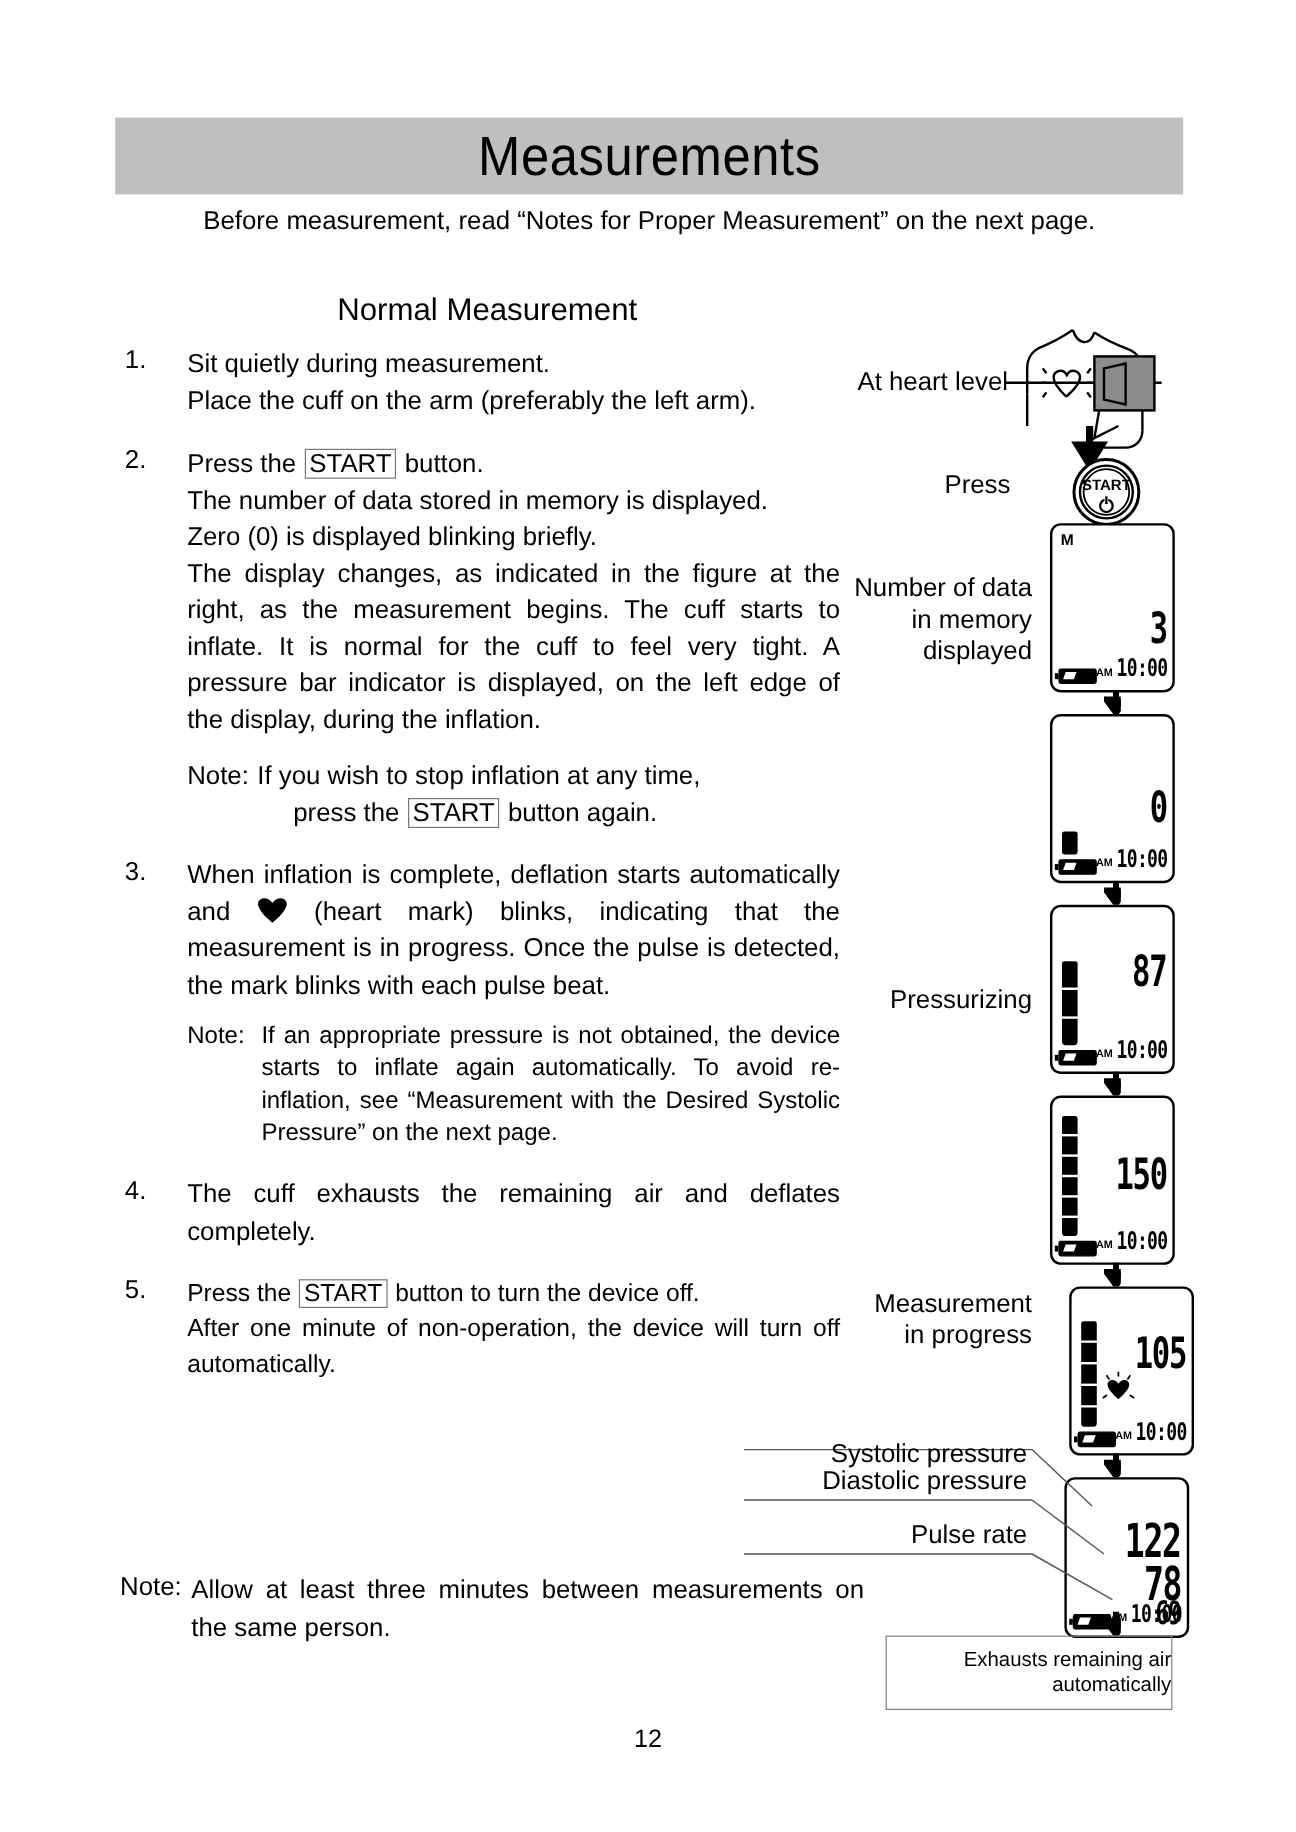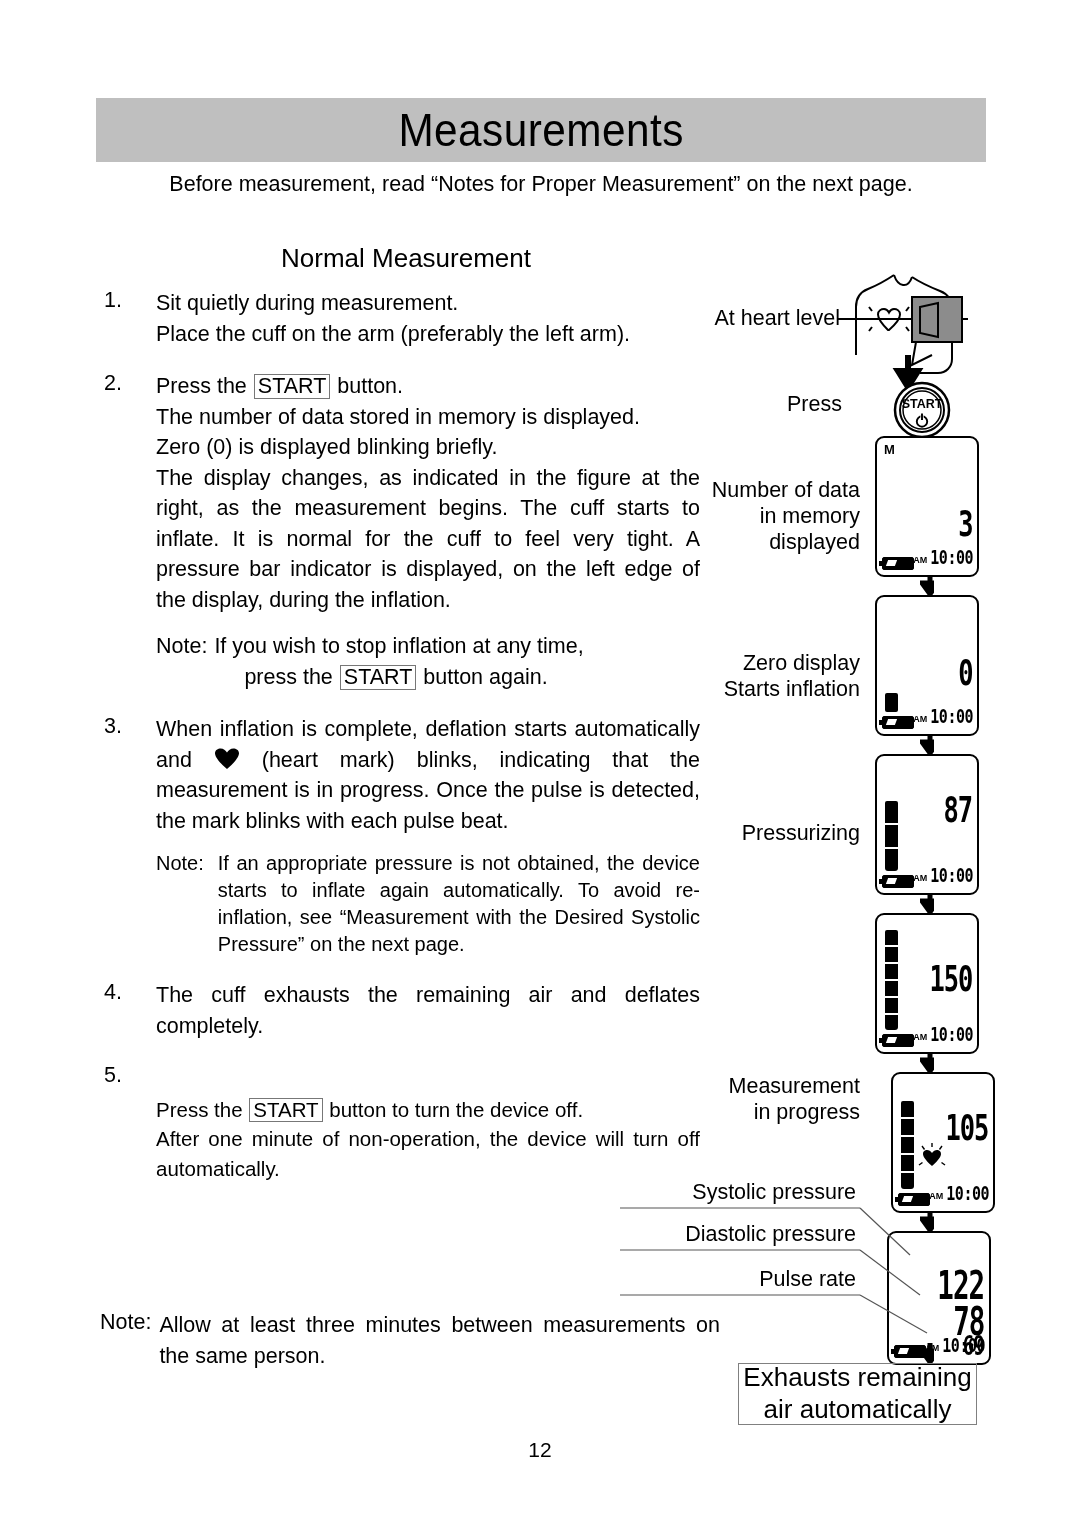--- a/index.html
+++ b/index.html
@@ -77,21 +77,21 @@
   .batt:before{content:"";position:absolute;left:-4px;top:3px;width:3px;height:5px;background:#000;}
   .batt:after{content:"";position:absolute;left:4px;top:2px;width:9px;height:6px;
               background:#fff;transform:skewX(-20deg);}
   .barseg{position:absolute;left:8px;width:13px;background:#000;}
 
   .arrow{position:absolute;left:300px;width:14px;}
 
   .exhaust{
     position:absolute;left:118px;top:1108px;width:237px;height:60px;
     border:1.5px solid #808080;display:flex;flex-direction:column;
-    align-items:center;justify-content:center;font-size:26px;line-height:1.22;text-align:center;
+    align-items:center;justify-content:center;font-size:17px;line-height:1.22;text-align:right;
   }
 
   
   .callout{position:absolute;font-size:21.5px;}
   .callout .cl-txt{display:block;text-align:right;padding:0 4px 1px 4px;}
 
   .leader{position:absolute;left:0;top:0;pointer-events:none;}
 </style>
 </head>
 <body>
@@ -149,21 +149,21 @@
 
     <div class="step" style="margin-top:22px;">
       <div class="num">4.</div>
       <div class="body">
         <p class="just">The cuff exhausts the remaining air and deflates completely.</p>
       </div>
     </div>
 
     <div class="step" style="margin-top:22px;">
       <div class="num">5.</div>
-      <div class="body" style="font-size:20.5px;margin-top:32px;">
+      <div class="body" style="font-size:20.5px;">
         <p><span>Press the </span><span class="startkey" style="font-size:20.5px;">START</span><span> button to turn the device off.</span></p>
         <p class="just">After one minute of non-operation, the device will turn off automatically.</p>
       </div>
     </div>
   </div>
 
   <div class="footnote">
     <div class="lbl">Note:</div>
     <div class="txt just">Allow at least three minutes between measurements on the same person.</div>
   </div>
@@ -320,36 +320,34 @@
         <span class="clock">10:00</span>
       </div>
     </div>
     <svg class="arrow" style="top:1088px;height:20px;" width="20" height="20">
       <path d="M10 0 L10 9 M2 8 L10 19 L18 8 Z" stroke="#000" stroke-width="5" fill="#000"></path>
     </svg>
 
     <div class="fig-label" style="left:0px;top:222px;width:240px;">Number of data
 in memory
 displayed</div>
-    <div class="fig-label" style="left:0px;top:395px;width:240px;">Zero  display
-Starts inflation</div>
     <div class="fig-label" style="left:0px;top:565px;width:240px;">Pressurizing</div>
     <div class="fig-label" style="left:0px;top:818px;width:240px;">Measurement
 in progress</div>
 
     <svg class="leader" width="380" height="1180" style="top:0;left:0;">
       <line x1="0" y1="953" x2="240" y2="953" stroke="#555" stroke-width="1.2"></line>
       <line x1="240" y1="953" x2="290" y2="1000" stroke="#555" stroke-width="1.2"></line>
       <line x1="0" y1="995" x2="240" y2="995" stroke="#555" stroke-width="1.2"></line>
       <line x1="240" y1="995" x2="300" y2="1040" stroke="#555" stroke-width="1.2"></line>
       <line x1="0" y1="1040" x2="240" y2="1040" stroke="#555" stroke-width="1.2"></line>
       <line x1="240" y1="1040" x2="307" y2="1078" stroke="#555" stroke-width="1.2"></line>
     </svg>
 
-    <div class="callout" style="left:0px;top:925px;width:240px;">
+    <div class="callout" style="left:0px;top:944px;width:240px;">
       <span class="cl-txt">Systolic pressure</span>
     </div>
     <div class="callout" style="left:0px;top:967px;width:240px;">
       <span class="cl-txt">Diastolic pressure</span>
     </div>
     <div class="callout" style="left:0px;top:1012px;width:240px;">
       <span class="cl-txt">Pulse rate</span>
     </div>
 
     <div class="exhaust">Exhausts remaining

